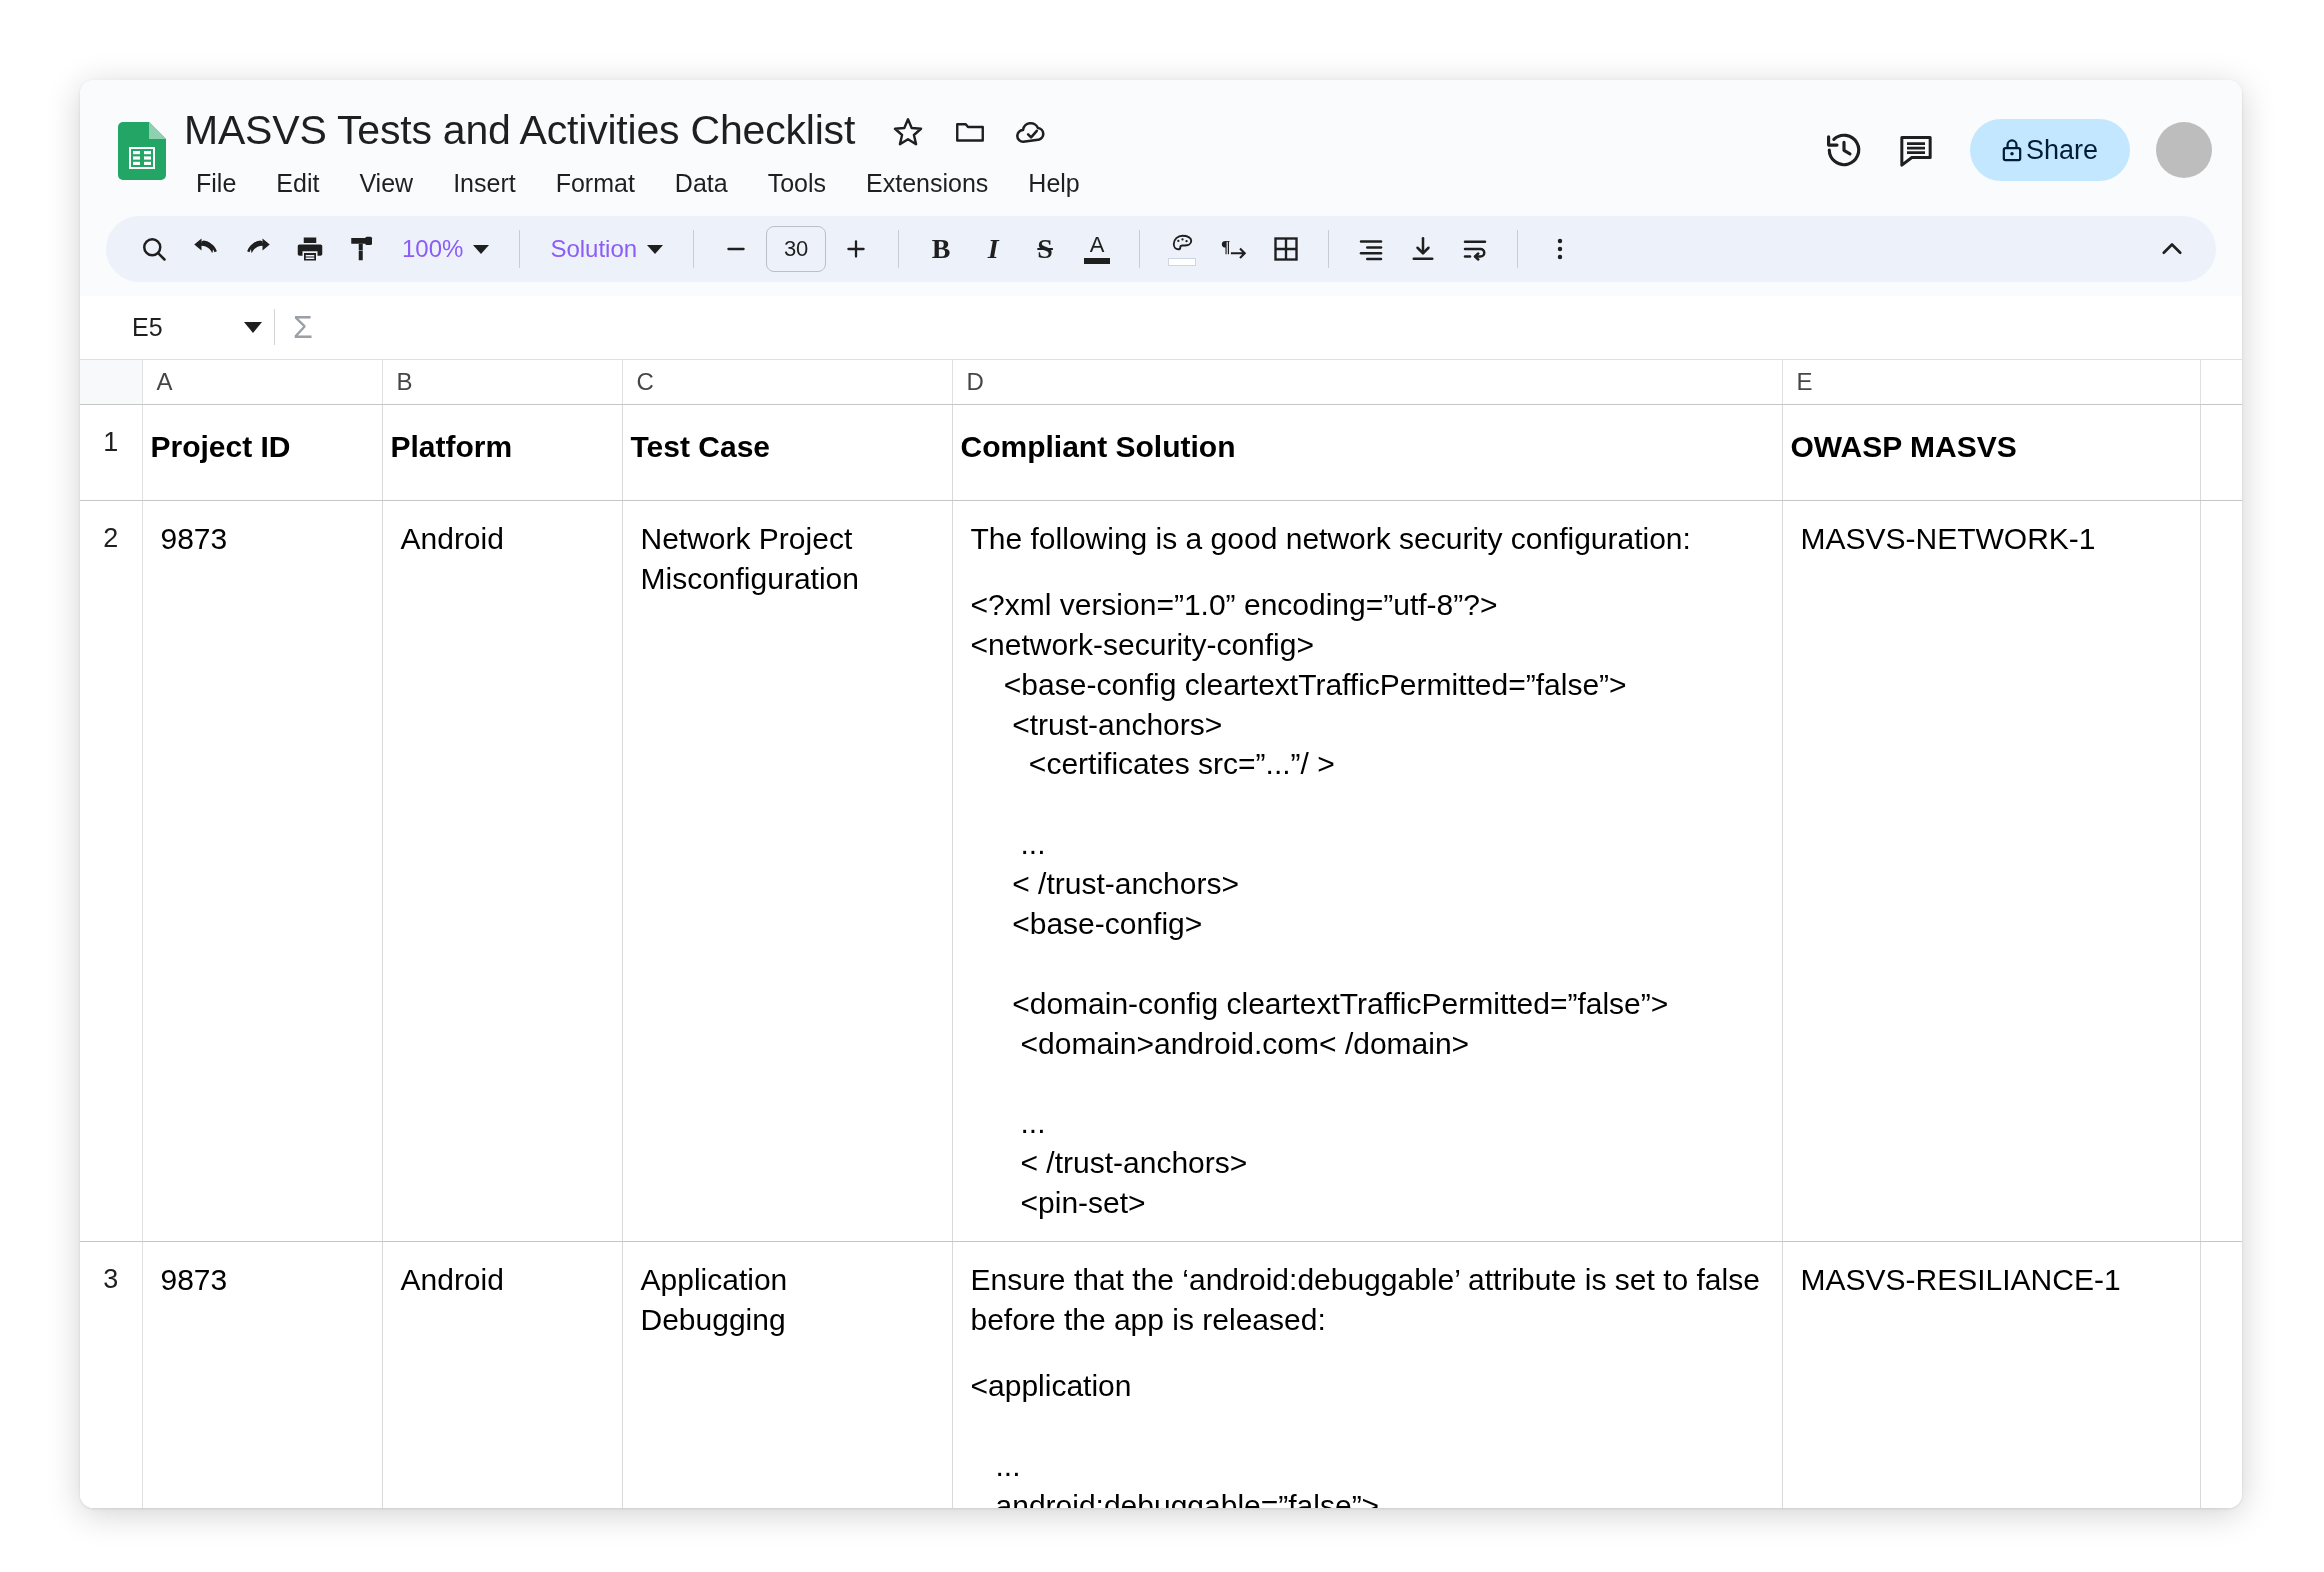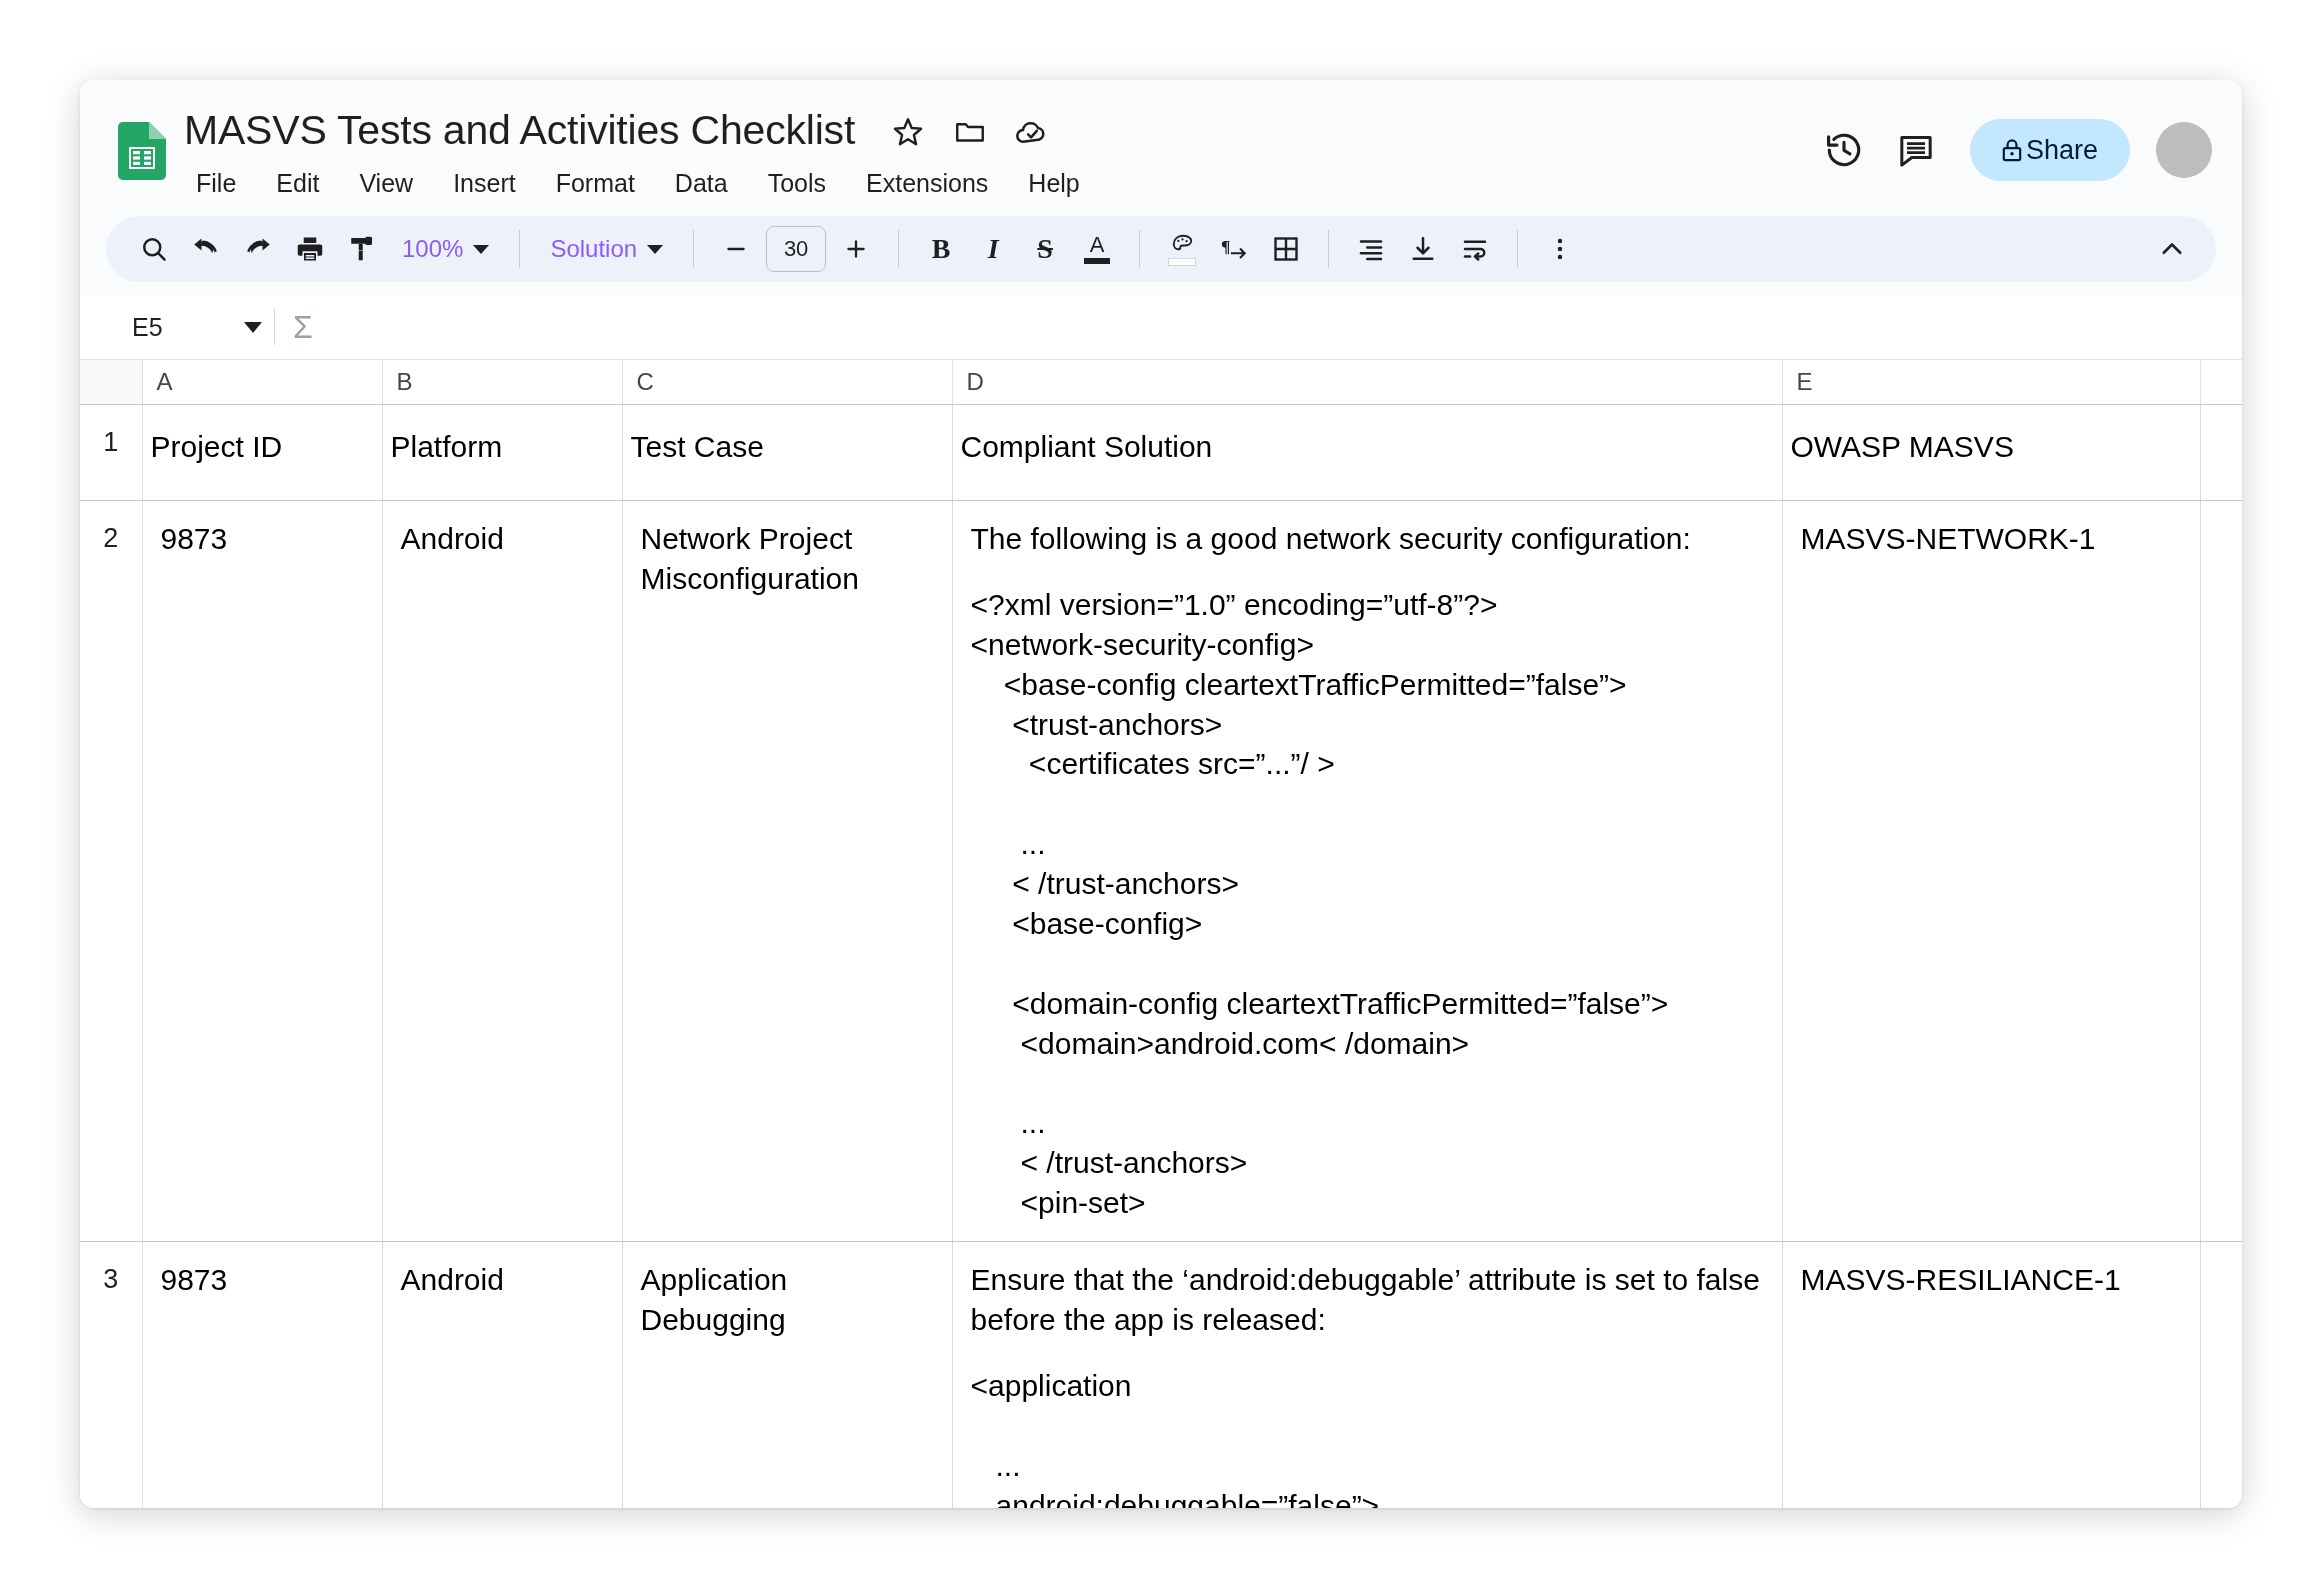--- a/index.html
+++ b/index.html
@@ -292,21 +292,21 @@
     border-bottom: 1px solid #c4c7c5;
     vertical-align: top;
     padding: 18px 16px 18px 18px;
     font-size: 30px;
     line-height: 1.33;
     color: #000000;
     background: #ffffff;
     overflow: hidden;
     word-wrap: break-word;
   }
-  td.cell.hdrcell { font-weight: 400; padding-top: 22px; padding-left: 8px; }
+  td.cell.hdrcell { font-weight: 700; padding-top: 22px; padding-left: 8px; }
   td.cell.tail { border-right: none; }
   .code-block {
     white-space: pre-wrap;
     font-family: "Liberation Sans", sans-serif;
     font-size: 30px;
     line-height: 1.33;
   }
   .para-gap { height: 26px; }
   
   .sheetbar {

